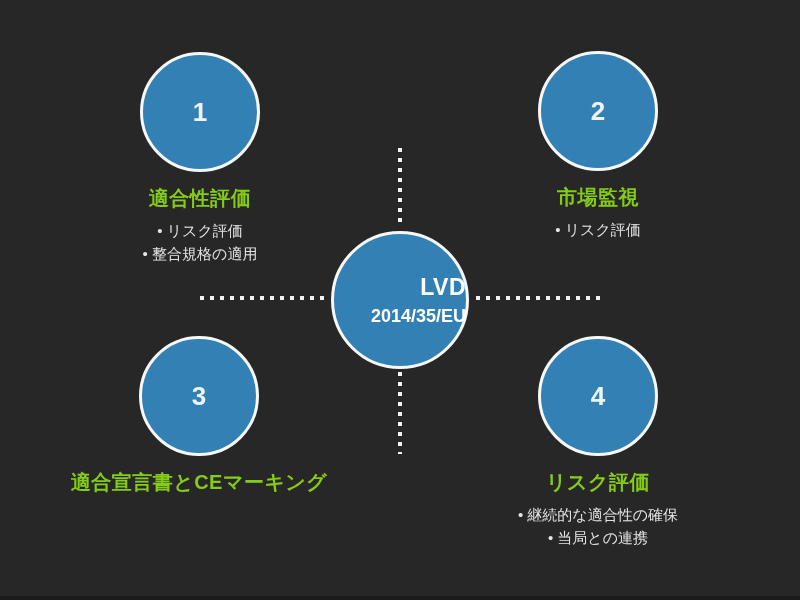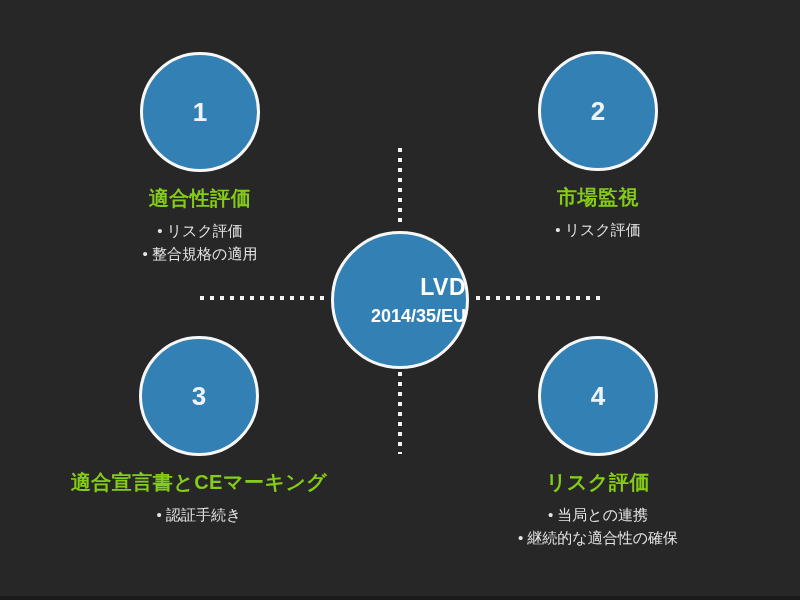--- a/index.html
+++ b/index.html
@@ -154,29 +154,28 @@
     <div class="center-title">LVD</div>
     <div class="center-subtitle">2014/35/EU</div>
   </div>
 
   <div class="node node-bl">
     <div class="node-circle">
       <span class="node-number">3</span>
     </div>
     <div class="node-title">適合宣言書とCEマーキング</div>
     <div class="node-bullets">
-      <div class="bullet-line">認証手続き</div>
     </div>
   </div>
 
   <div class="node node-br">
     <div class="node-circle">
       <span class="node-number">4</span>
     </div>
     <div class="node-title">リスク評価</div>
     <div class="node-bullets">
+      <div class="bullet-line">継続的な適合性の確保</div>
       <div class="bullet-line">当局との連携</div>
-      <div class="bullet-line">継続的な適合性の確保</div>
     </div>
   </div>
 
   <div class="bottom-strip"></div>
 </div>
 
 </body></html>

